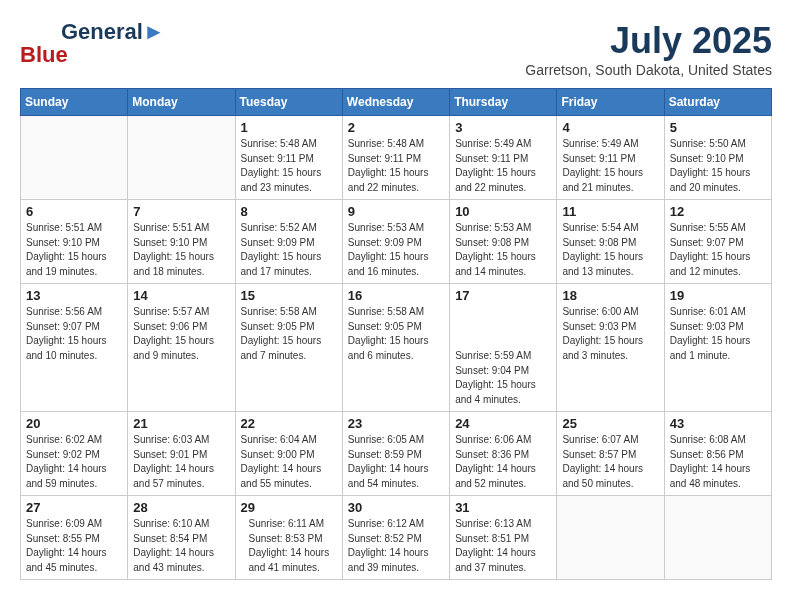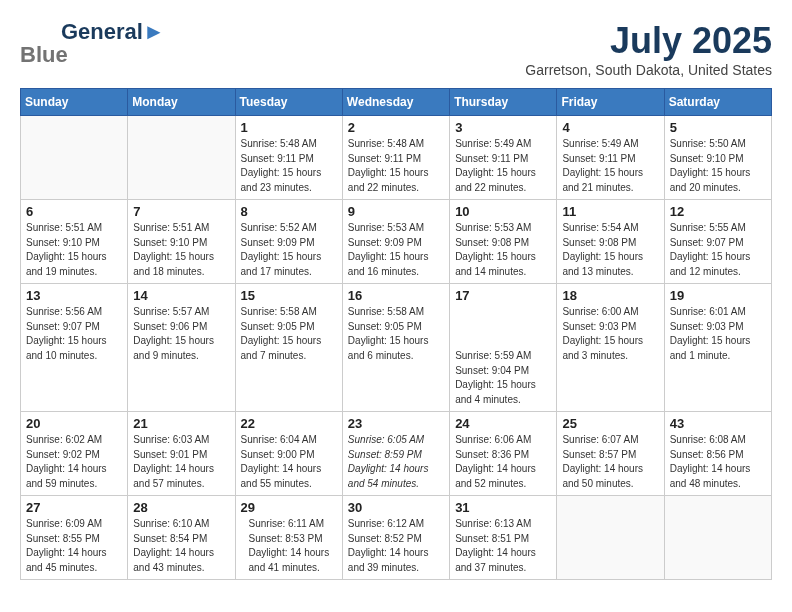--- a/index.html
+++ b/index.html
@@ -78,21 +78,21 @@
 </head>
 <body>
 
 <div class="header">
   <div class="logo">
     <div class="logo-icon">
       <div style="font-size:22px;font-weight:bold;color:#1a3a5c;line-height:1.1;margin-left:41px;">
         General<span style="color:#3a7abf;">►</span>
       </div>
     </div>
-    <div style="font-size:22px;font-weight:bold;color:#737373;line-height:1;">Blue</div>
+    <div style="font-size:22px;font-weight:bold;color:#b91c1c;line-height:1;">Blue</div>
   </div>
   <div class="title-area">
     <div class="month-title">July 2025</div>
     <div class="location">Garretson, South Dakota, United States</div>
   </div>
 </div>
 
 <table class="calendar">
   <thead>
     <tr id="weekday-header">
@@ -242,21 +242,21 @@
 Daylight: 14 hours and 57 minutes.</div>
         </td>
         <td>
           <div class="day-num">22</div>
           <div class="day-info" style="white-space: pre-line;">Sunrise: 6:04 AM
 Sunset: 9:00 PM
 Daylight: 14 hours and 55 minutes.</div>
         </td>
         <td>
           <div class="day-num">23</div>
-          <div class="day-info" style="white-space: pre-line; font-style: italic;">Sunrise: 6:05 AM
+          <div class="day-info" style="white-space: pre-line;">Sunrise: 6:05 AM
 Sunset: 8:59 PM
 Daylight: 14 hours and 54 minutes.</div>
         </td>
         <td>
           <div class="day-num">24</div>
           <div class="day-info" style="white-space: pre-line;">Sunrise: 6:06 AM
 Sunset: 8:36 PM
 Daylight: 14 hours and 52 minutes.</div>
         </td>
         <td>

